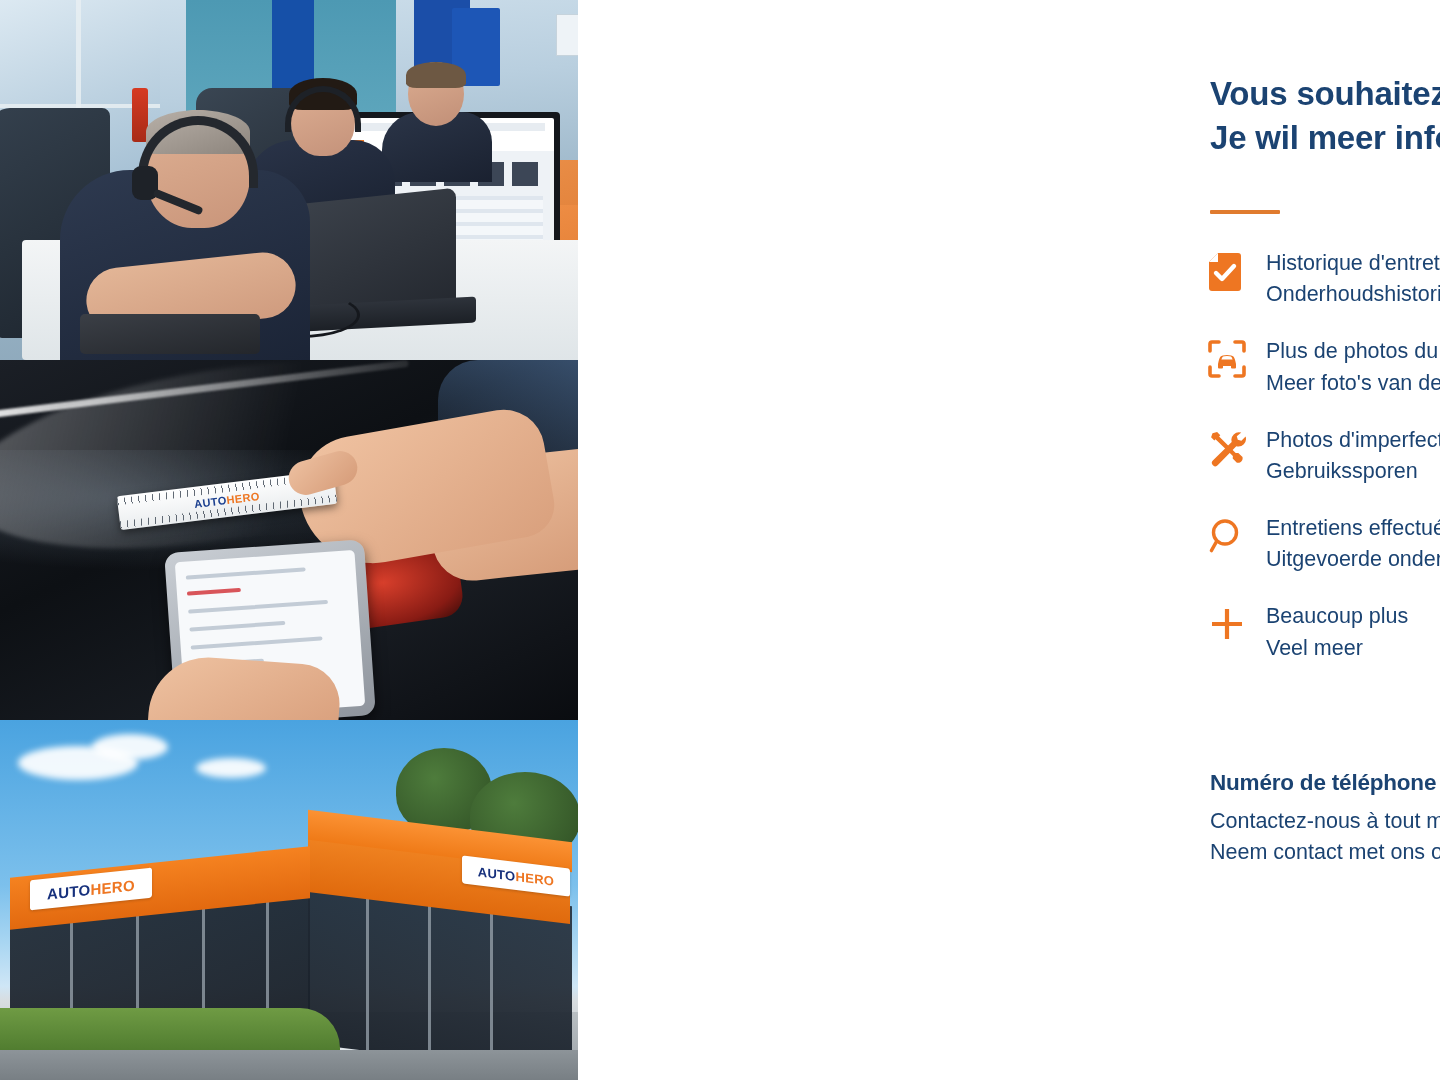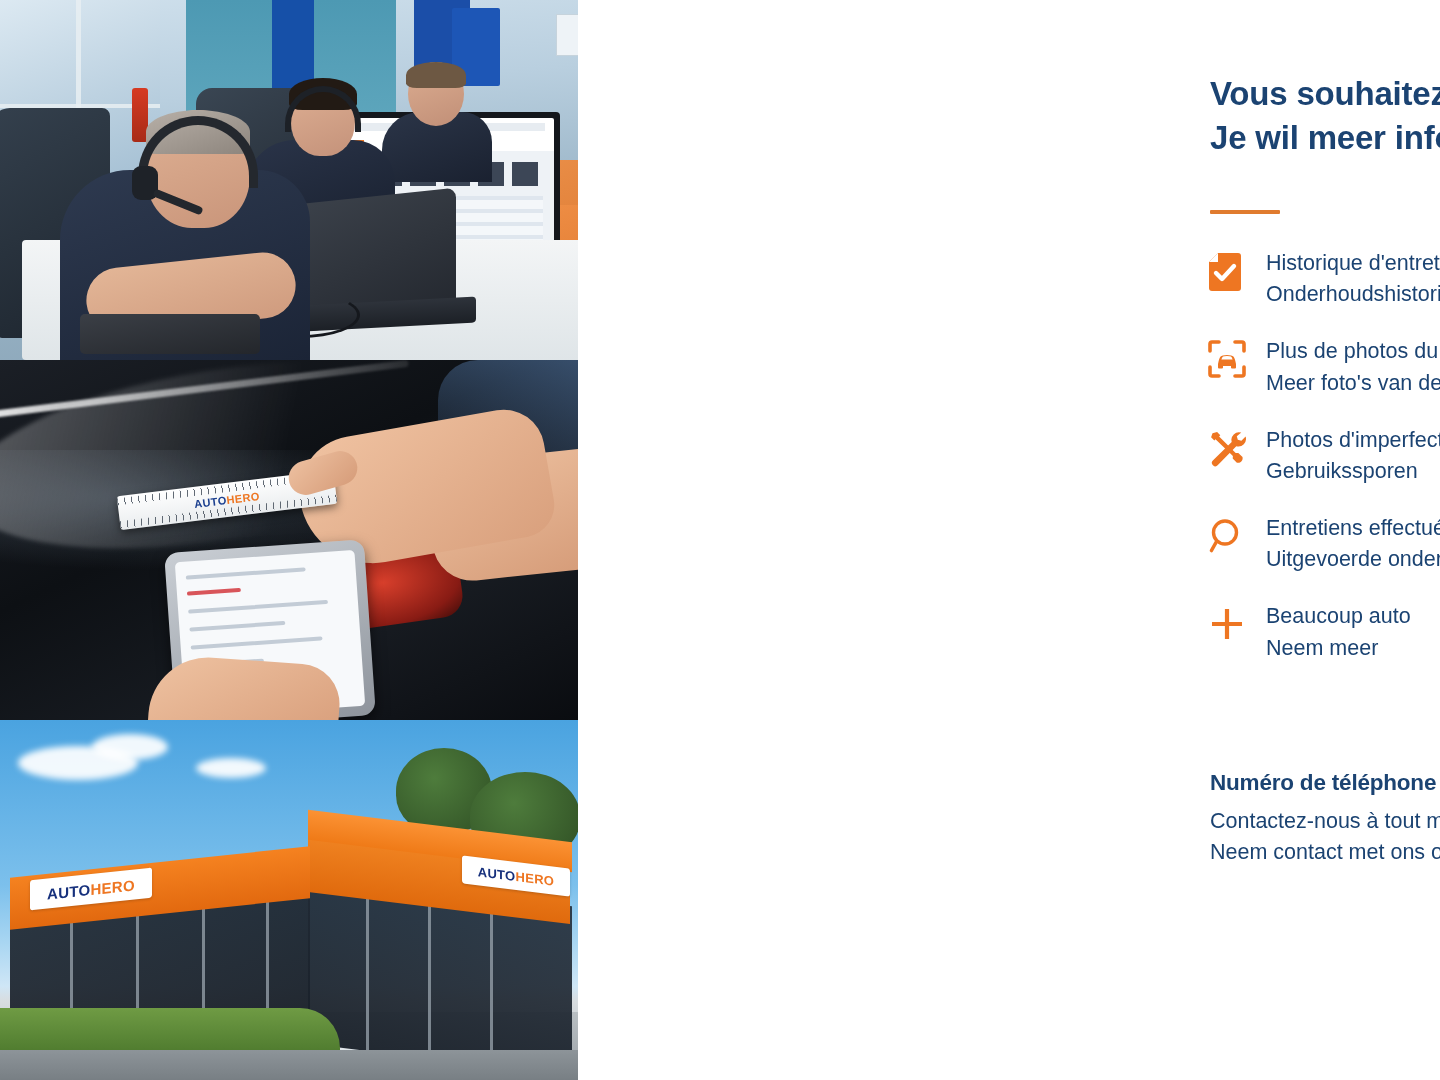--- a/index.html
+++ b/index.html
@@ -393,22 +393,22 @@
         </span>
       </div>
 
       <div class="feature">
         <span class="ico">
           <svg width="38" height="38" viewBox="0 0 38 38">
             <path d="M19 4 V34 M4 19 H34" stroke="#ee7622" stroke-width="4.2" stroke-linecap="butt"></path>
           </svg>
         </span>
         <span class="txt">
-          <span>Beaucoup auto</span>
-          <span class="l2">Neem meer</span>
+          <span>Beaucoup plus</span>
+          <span class="l2">Veel meer</span>
         </span>
       </div>
     </div>
 
     <div class="contact">
       <div class="phone">Numéro de téléphone / Telefoonnummer: +3228877759</div>
       <div class="line">Contactez-nous à tout moment pour plus de détails !</div>
       <div class="line">Neem contact met ons op voor meer informatie!</div>
     </div>
 

